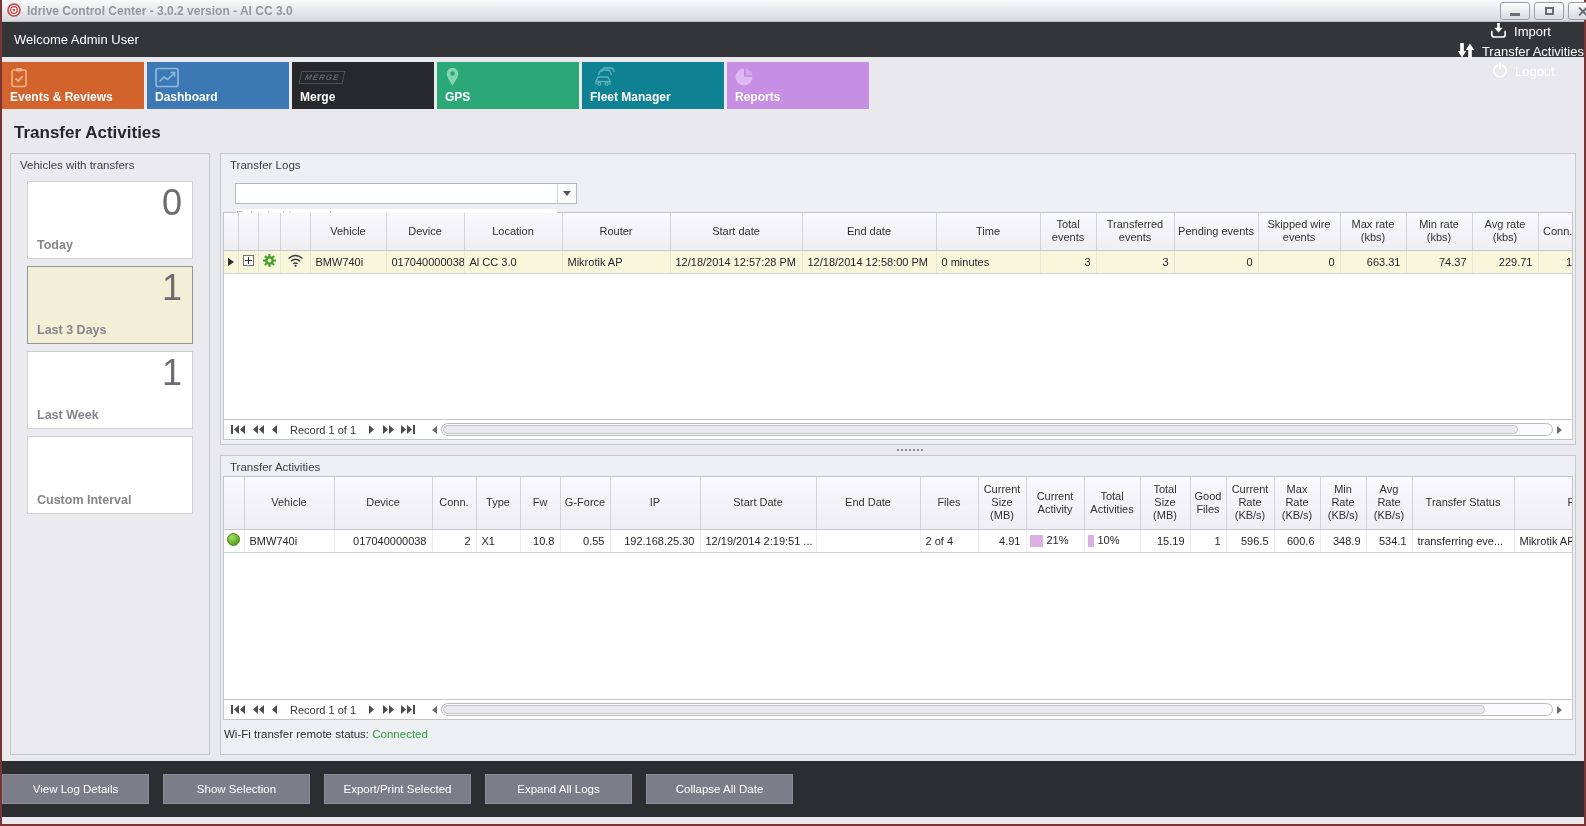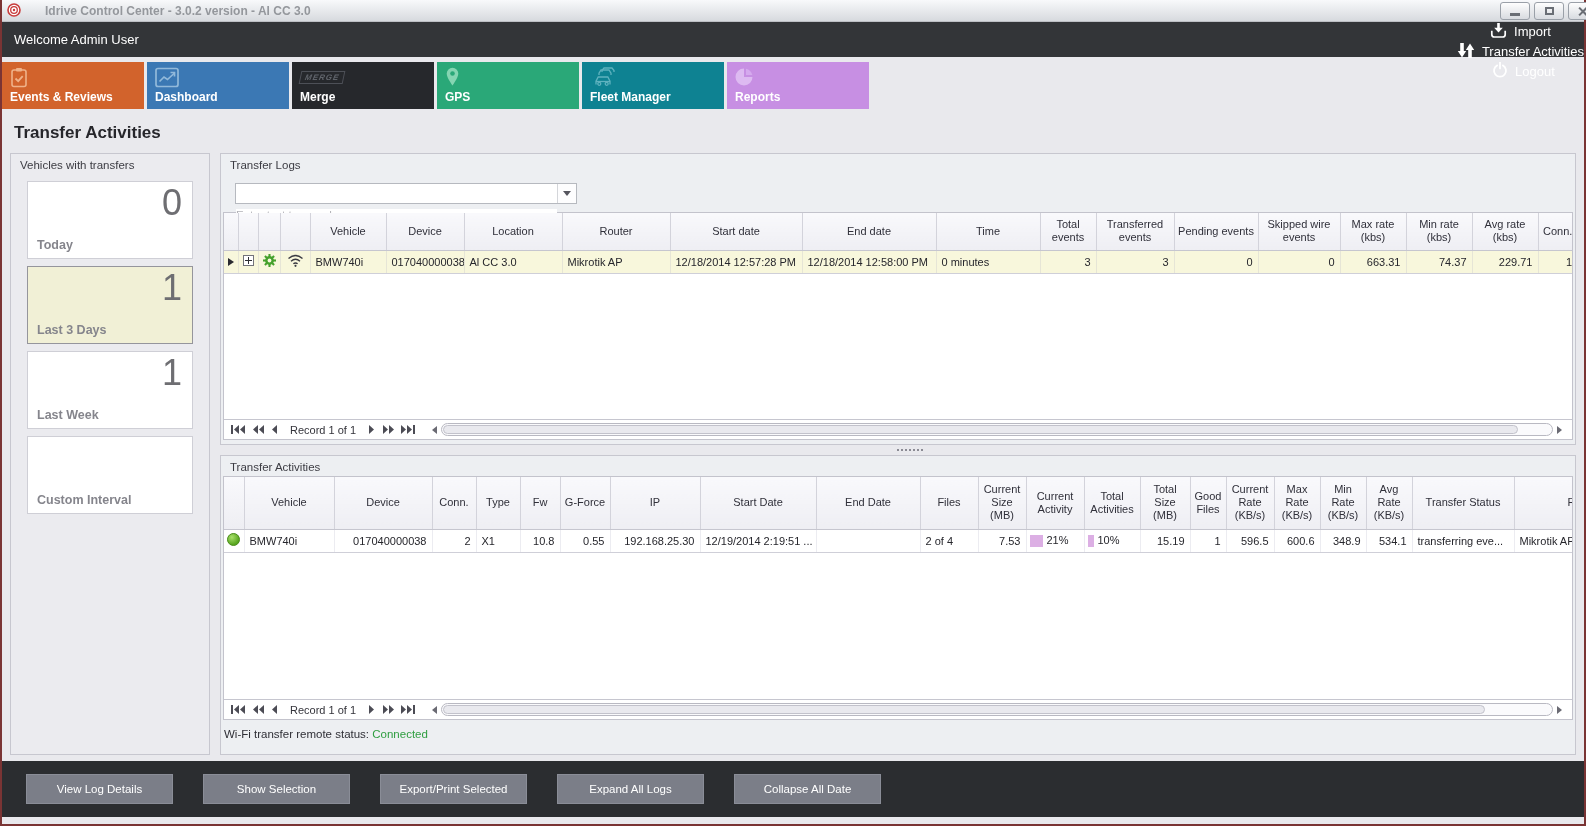--- a/index.html
+++ b/index.html
@@ -2,21 +2,21 @@
 <html><head>
 <meta charset="utf-8">
 <style>
   * { box-sizing: border-box; margin: 0; padding: 0; }
   html,body { width:1586px; height:826px; overflow:hidden; }
   body { font-family:"Liberation Sans","DejaVu Sans",sans-serif; background:#e9e9ed; font-size:11px; color:#26262c; }
   .window { width:1586px; height:826px; border-left:2px solid #7a3434; border-right:2px solid #7a3434; border-bottom:2px solid #7a3434; position:relative; background:#e9e9ed; }
 
   
   .titlebar { height:22px; background:linear-gradient(#f8f9fb,#d7dade); border-bottom:1px solid #bdbfc4; display:flex; align-items:center; padding-left:5px; position:relative; }
-  .titlebar .app-title { color:#94979c; font-weight:bold; font-size:12px; margin-left:24px; }
+  .titlebar .app-title { color:#94979c; font-weight:bold; font-size:12px; margin-left:6px; }
   .win-btns { position:absolute; top:2px; right:-14px; display:flex; gap:4px; }
   .win-btn { width:30px; height:18px; border:1px solid #9aa0a8; border-radius:3px; background:linear-gradient(#fefefe,#d8dbe0); display:flex; align-items:center; justify-content:center; }
   .glyph-min { width:10px; height:3px; background:#6a6e75; margin-top:7px; }
   .glyph-max { width:9px; height:8px; border:2px solid #6a6e75; }
   .glyph-close { position:relative; width:10px; height:10px; }
   .glyph-close:before,.glyph-close:after { content:""; position:absolute; left:4px; top:0; width:2px; height:11px; background:#6a6e75; }
   .glyph-close:before{ transform:rotate(45deg);} .glyph-close:after{ transform:rotate(-45deg);}
 
   
   .toolbar { height:35px; background:#333538; color:#fff; display:flex; align-items:center; padding:0 0 0 12px; }
@@ -91,21 +91,21 @@
   .hscroll { flex:1; display:flex; align-items:center; gap:4px; margin:0 4px 0 10px; }
   .scroll-track { flex:1; height:13px; border:1px solid #b9b9c2; border-radius:7px; background:#fafafc; padding:1px; }
   .scroll-thumb { height:9px; border:1px solid #c2c2cb; border-radius:6px; background:#e9e9ee; }
   .tri-l { width:0; height:0; border-top:4px solid transparent; border-bottom:4px solid transparent; border-right:5px solid #6a6a73; }
   .tri-r { width:0; height:0; border-top:4px solid transparent; border-bottom:4px solid transparent; border-left:5px solid #6a6a73; }
 
   .wifi-status { padding:6px 0 0 3px; font-size:11.5px; color:#2f2f36; }
   .wifi-status .status-val { color:#2f9e41; }
 
   
-  .footer { height:56px; background:#2b2d30; margin-top:6px; display:flex; align-items:center; padding-left:24px; gap:30px; }
+  .footer { height:56px; background:#2b2d30; margin-top:6px; display:flex; align-items:center; gap:14px; }
   .footer button { width:147px; height:30px; background:#7b7e88; border:1px solid #8a8d97; color:#fff; font-size:11.5px; font-family:inherit; cursor:pointer; }
 </style>
 </head>
 <body>
 
 <div class="window">
 
   <div class="titlebar">
     <span>
       <svg width="14" height="14" viewBox="0 0 14 14">
@@ -466,21 +466,21 @@
               <td>BMW740i</td>
               <td class="num">017040000038</td>
               <td class="num">2</td>
               <td>X1</td>
               <td class="num">10.8</td>
               <td class="num">0.55</td>
               <td class="num">192.168.25.30</td>
               <td>12/19/2014 2:19:51 ...</td>
               <td></td>
               <td>2 of 4</td>
-              <td class="num">7.53</td>
+              <td class="num">4.91</td>
               <td class="pct-cell"><span class="mini-bar" style="width: 13px;"></span><span>21%</span></td>
               <td class="pct-cell"><span class="mini-bar" style="width: 6px;"></span><span>10%</span></td>
               <td class="num">15.19</td>
               <td class="num">1</td>
               <td class="num">596.5</td>
               <td class="num">600.6</td>
               <td class="num">348.9</td>
               <td class="num">534.1</td>
               <td>transferring eve...</td>
               <td>Mikrotik AP</td>

